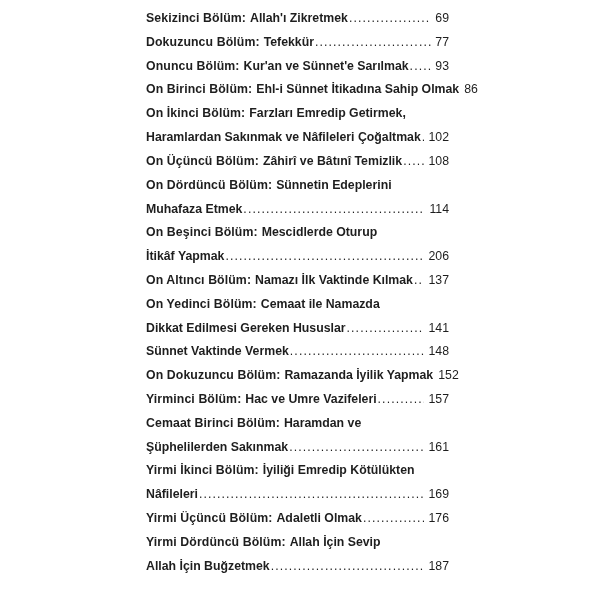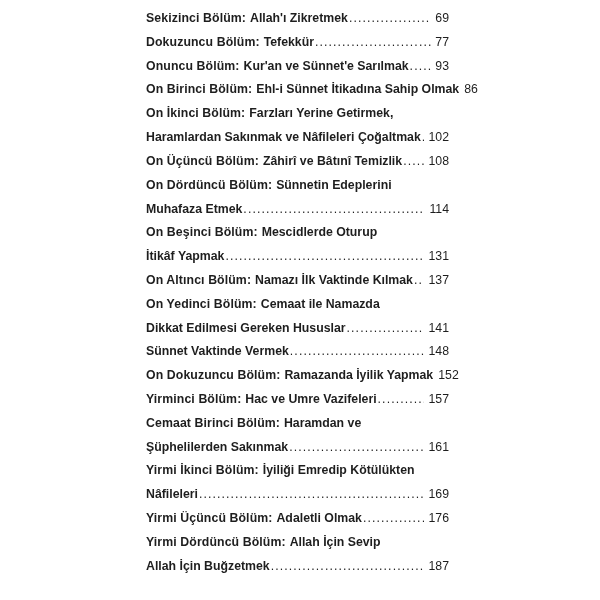--- a/index.html
+++ b/index.html
@@ -80,21 +80,21 @@
         <span class="pg">93</span>
       </div>
       <div class="toc-line">
         <span class="lbl">On Birinci Bölüm:</span>
         <span class="ttl">Ehl-i Sünnet İtikadına Sahip Olmak</span>
         <span class="leader">..........................................................................................</span>
         <span class="pg">86</span>
       </div>
       <div class="toc-line">
         <span class="lbl">On İkinci Bölüm:</span>
-        <span class="ttl">Farzları Yerine Getirmek,</span>
+        <span class="ttl">Farzları Emredip Getirmek,</span>
       </div>
       <div class="toc-line">
         <span class="ttl">Haramlardan Sakınmak ve Nâfileleri Çoğaltmak</span>
         <span class="leader">..........................................................................................</span>
         <span class="pg">102</span>
       </div>
       <div class="toc-line">
         <span class="lbl">On Üçüncü Bölüm:</span>
         <span class="ttl">Zâhirî ve Bâtınî Temizlik</span>
         <span class="leader">..........................................................................................</span>
@@ -109,21 +109,21 @@
         <span class="leader">..........................................................................................</span>
         <span class="pg">114</span>
       </div>
       <div class="toc-line">
         <span class="lbl">On Beşinci Bölüm:</span>
         <span class="ttl">Mescidlerde Oturup</span>
       </div>
       <div class="toc-line">
         <span class="ttl">İtikâf Yapmak</span>
         <span class="leader">..........................................................................................</span>
-        <span class="pg">131</span>
+        <span class="pg">206</span>
       </div>
       <div class="toc-line">
         <span class="lbl">On Altıncı Bölüm:</span>
         <span class="ttl">Namazı İlk Vaktinde Kılmak</span>
         <span class="leader">..........................................................................................</span>
         <span class="pg">137</span>
       </div>
       <div class="toc-line">
         <span class="lbl">On Yedinci Bölüm:</span>
         <span class="ttl">Cemaat ile Namazda</span>

